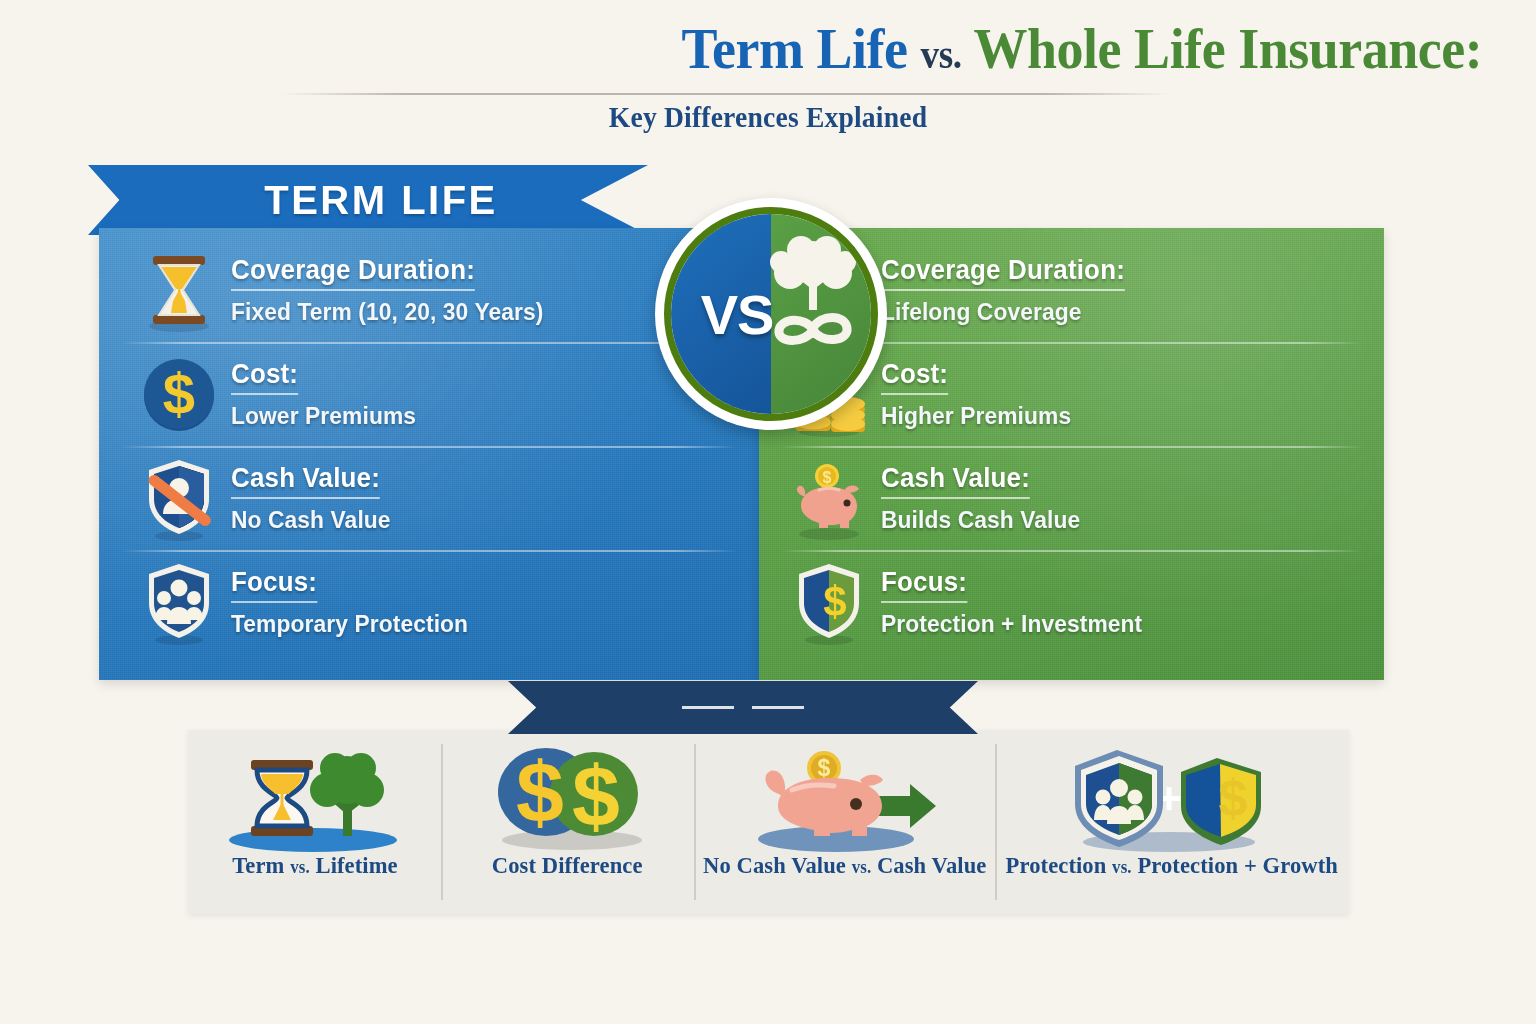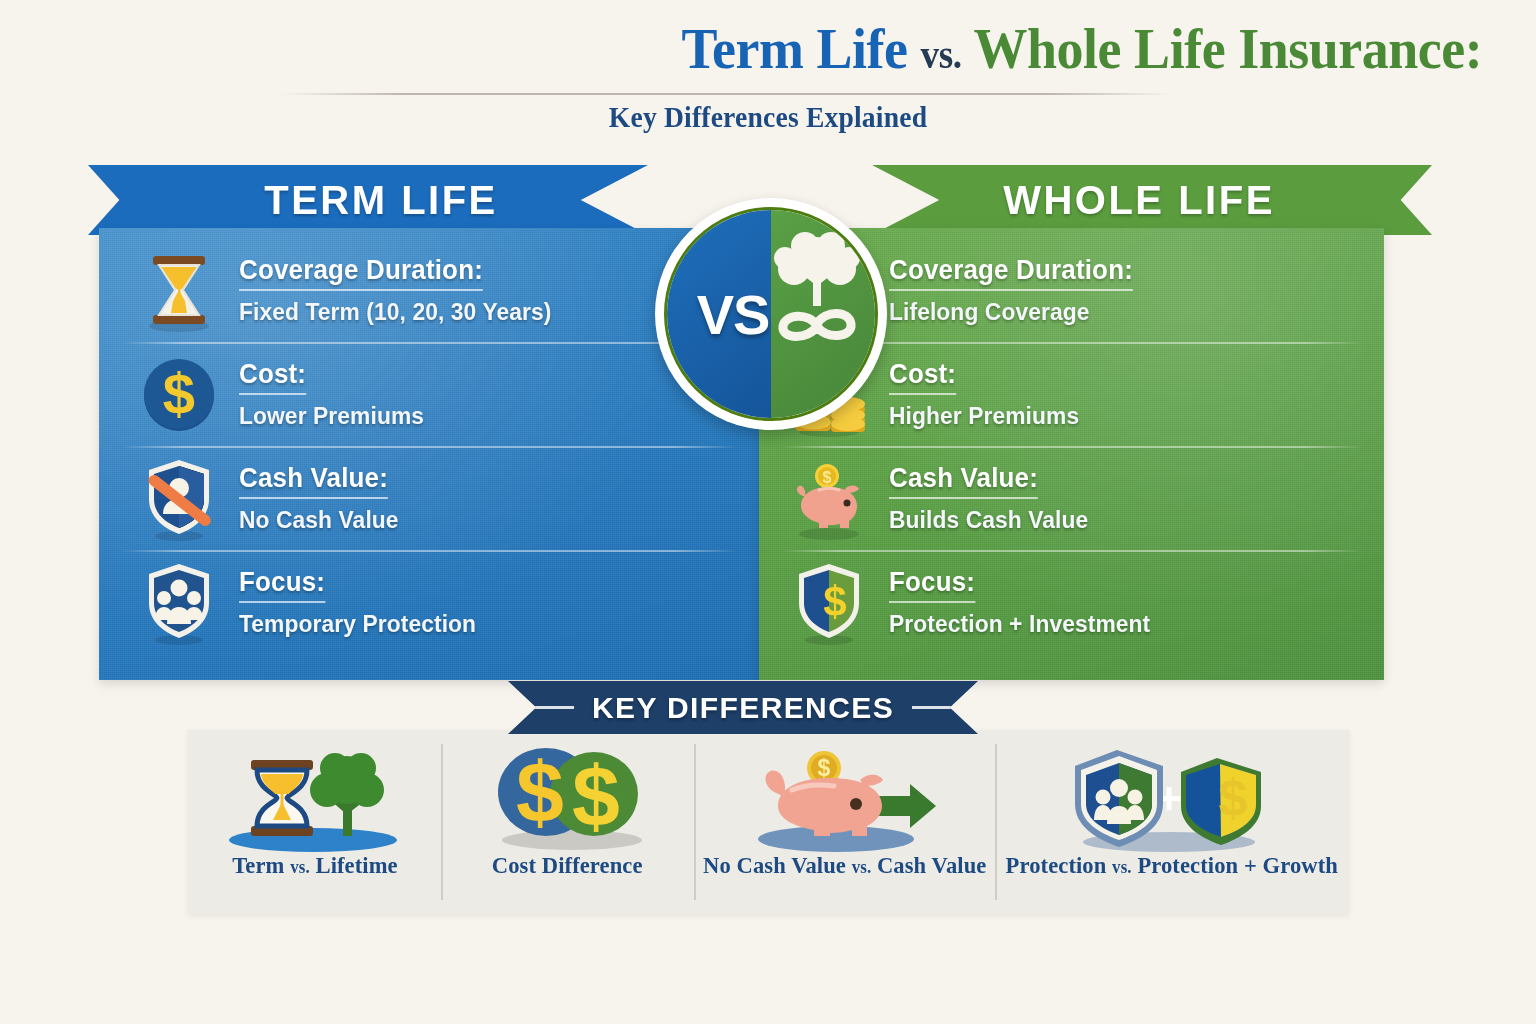--- a/index.html
+++ b/index.html
@@ -87,21 +87,21 @@
   .row {
     display:flex; align-items:center; height:104px; position:relative;
     padding-left:34px;
   }
   #panel-whole .row { padding-left:24px; }
   .row + .row::before {
     content:""; position:absolute; top:0; left:22px; right:22px; height:2px;
     background:linear-gradient(to right, rgba(255,255,255,0), rgba(255,255,255,.45) 10%, rgba(255,255,255,.45) 90%, rgba(255,255,255,0));
   }
   .row-icon { width:92px; height:88px; flex:0 0 92px; position:relative; }
-  .row-text { margin-left:14px; }
+  .row-text { margin-left:6px; }
   .row-label {
     font-family:"Liberation Sans", sans-serif; font-weight:bold;
     font-size:27px; color:#ffffff; letter-spacing:.2px;
     text-shadow:0 2px 3px rgba(0,0,0,.3);
     padding-bottom:3px; display:inline-block;
     border-bottom:2px solid rgba(255,255,255,.65);
     transform:scaleX(0.96); transform-origin:left center;
   }
   .row-value {
     margin-top:7px;
@@ -114,21 +114,21 @@
   
   #vs-badge {
     position:absolute; left:655px; top:198px; width:232px; height:232px;
     border-radius:50%; z-index:8;
     background:#ffffff;
     box-shadow:0 6px 14px rgba(0,0,0,.22);
     padding:9px;
   }
   #vs-ring {
     width:100%; height:100%; border-radius:50%;
-    border:3px solid #4d7c0f; padding:0; overflow:hidden; position:relative;
+    border:7px solid #4d7c0f; padding:0; overflow:hidden; position:relative;
     background:#fff;
   }
   #vs-half-l, #vs-half-r { position:absolute; top:0; height:100%; width:50%; }
   #vs-half-l { left:0;  background:linear-gradient(140deg,#1f6fbb,#15559a); }
   #vs-half-r { right:0; background:linear-gradient(140deg,#5aa045,#47863a); }
   #vs-text {
     position:absolute; left:8px; top:50%; transform:translateY(-50%);
     width:116px; text-align:center;
     font-family:"Liberation Sans", sans-serif; font-weight:bold;
     font-size:56px; color:#fff; letter-spacing:-1px;
@@ -186,23 +186,20 @@
 </div>
 <div id="title-rule"></div>
 <div id="subtitle">Key Differences Explained</div>
 
 <div id="panels">
 
   <div class="ribbon" id="ribbon-term">
     <span>TERM LIFE</span>
   </div>
 
-  <div class="ribbon" id="ribbon-whole">
-    <span>WHOLE LIFE</span>
-  </div>
 
   <div class="panel" id="panel-term">
     <div class="rows">
 
       <div class="row">
         <div class="row-icon">
           <svg viewBox="0 0 92 88" width="92" height="88">
             <ellipse cx="46" cy="80" rx="30" ry="6" fill="rgba(0,0,0,.12)"></ellipse>
             <rect x="20" y="10" width="52" height="9" rx="3" fill="#7b4a22"></rect>
             <rect x="20" y="69" width="52" height="9" rx="3" fill="#7b4a22"></rect>
@@ -391,21 +388,20 @@
           <path d="M54 58 L72 44 L68 40 L54 52 Z"></path>
         </g>
         <path d="M54 96 C62 82 86 82 88 96 C90 110 62 112 54 98
                  C46 84 22 86 20 98 C18 112 46 112 54 98" fill="none" stroke="#f6f3ea" stroke-width="9" stroke-linecap="round"></path>
       </svg>
     </div>
   </div>
 
   <div id="kd-banner">
     <span class="dash"></span>
-    <span id="kd-text">KEY DIFFERENCES</span>
     <span class="dash"></span>
   </div>
 
   <div id="bottom-strip">
 
     <div class="kd-card">
       <div class="kd-art">
         <svg viewBox="0 0 200 108" width="200" height="108">
           <ellipse cx="98" cy="96" rx="84" ry="12" fill="#2e82c9"></ellipse>
           <rect x="36" y="16" width="62" height="10" rx="3" fill="#6d4220"></rect>

